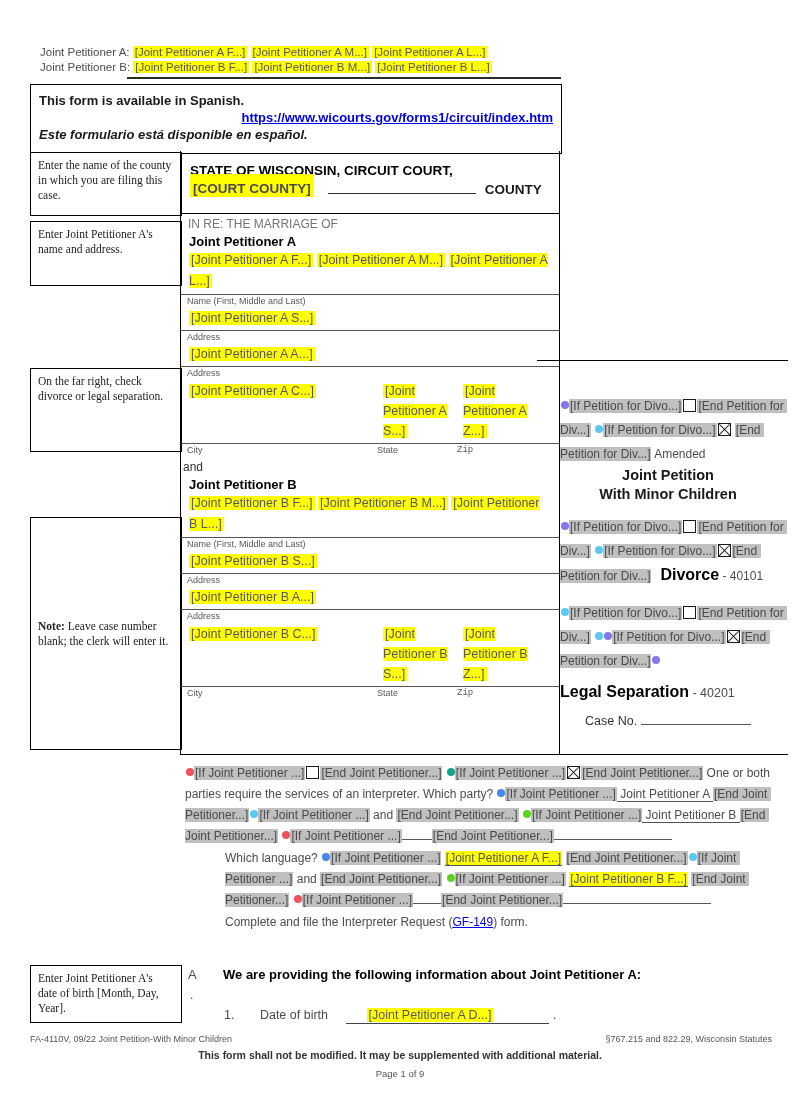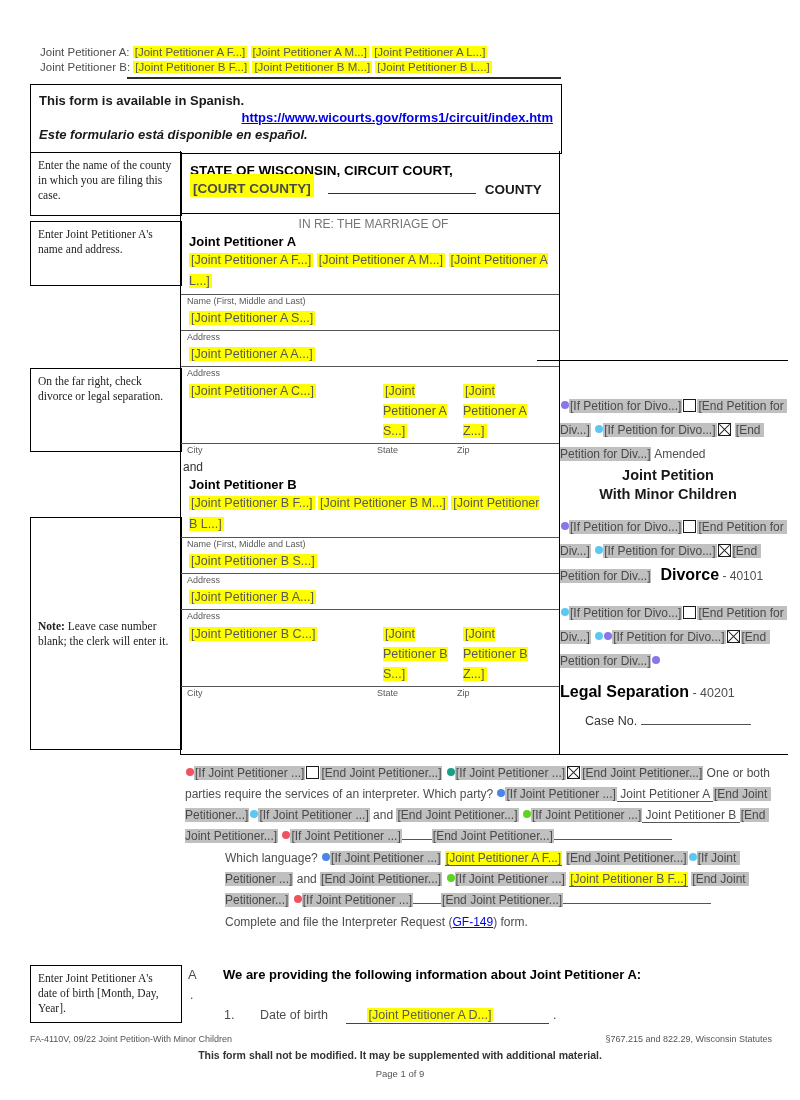--- a/index.html
+++ b/index.html
@@ -43,35 +43,35 @@
   .maincell{position:absolute;left:180px;top:151px;width:380px;height:603px;
             border-left:1px solid #000;border-right:1px solid #000;box-sizing:border-box;}
   .bottom-rule{position:absolute;left:180px;top:754px;width:608px;border-top:1px solid #000;}
   .cap-rule{position:absolute;left:537px;top:360px;width:251px;border-top:1px solid #000;}
   .countyrow{height:63px;border-bottom:1px solid #000;padding:12px 0 0 9px;box-sizing:border-box;}
   .court-l1{font-size:13.5px;font-weight:bold;color:#000000;margin-bottom:-3px;}
   .court-l2{display:flex;align-items:baseline;}
   .cc-tag{background:#ffff00;color:#4a4a4a;font-weight:bold;font-size:13.5px;padding:7px 3px 1px;position:relative;top:-1px;}
   .cc-blank{display:inline-block;width:148px;border-bottom:1px solid #333;height:14px;margin-left:14px;}
   .cc-word{font-size:13.5px;font-weight:bold;color:#1a1a1a;margin-left:9px;}
-  .inre{padding:3px 0 0 7px;font-size:12px;color:#757575;text-align:center;}
+  .inre{padding:3px 0 0 7px;font-size:12px;color:#757575;}
   .pet-head{font-size:13px;font-weight:bold;color:#000;margin:3px 0 1px 8px;}
   .pet-tags{margin-left:8px;font-size:12.5px;line-height:21px;width:360px;}
   .pet-tags .ytag{font-size:12.5px;}
   .flabel{border-top:1px solid #555;font-size:9px;color:#595959;padding:1px 0 2px 6px;margin-top:2px;}
   .fval{margin-left:8px;font-size:12.5px;line-height:19px;padding-top:1px;}
   .csz{display:flex;margin-left:8px;padding-top:1px;}
   .csz .c1{width:194px;}
   .csz .c2{width:80px;}
   .csz .c3{width:78px;}
   .csz .ytag{font-size:12.5px;line-height:19px;}
   .csz-labels{display:flex;border-top:1px solid #555;font-size:9px;color:#595959;padding:1px 0 2px 0;margin-top:2px;}
   .csz-labels .c1{width:196px;padding-left:6px;box-sizing:border-box;}
   .csz-labels .c2{width:80px;}
-  .csz-labels .c3{width:78px;}
+  .csz-labels .c3{width:78px;font-family:Liberation Mono, monospace;}
   .and-word{font-size:12px;color:#333;margin:3px 0 1px 2px;}
   
   .capgrp{position:absolute;left:560px;width:230px;font-size:12px;line-height:24px;color:#4d4d4d;}
   .g1{top:394px;}
   .g2{top:515px;}
   .g3{top:601px;}
   .cap-title{position:absolute;left:558px;top:466px;width:220px;text-align:center;
              font-size:14.5px;font-weight:bold;color:#1a1a1a;line-height:19px;}
   .legal-line{position:absolute;left:560px;top:683px;font-size:12.5px;color:#4d4d4d;}
   .case-line{position:absolute;left:585px;top:712px;font-size:12.5px;color:#333;}

